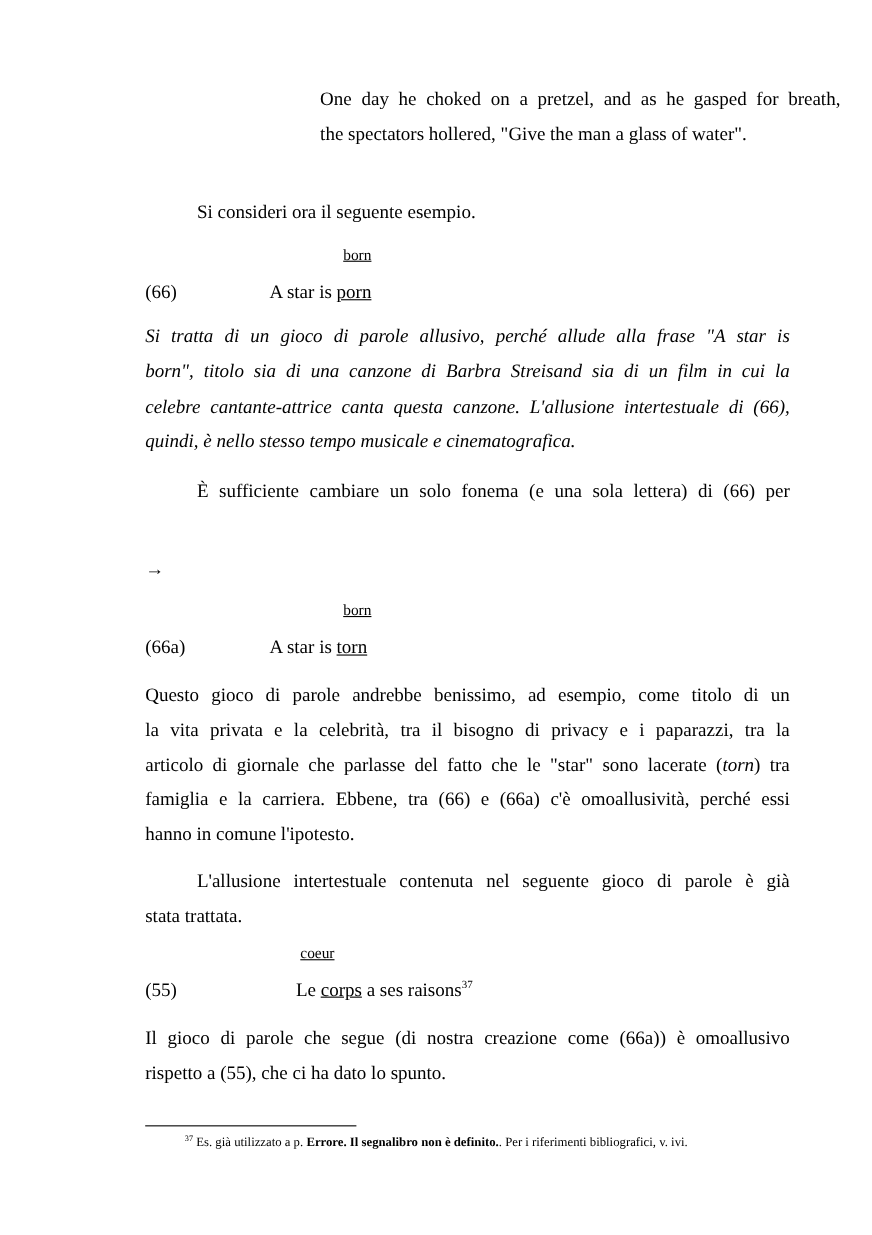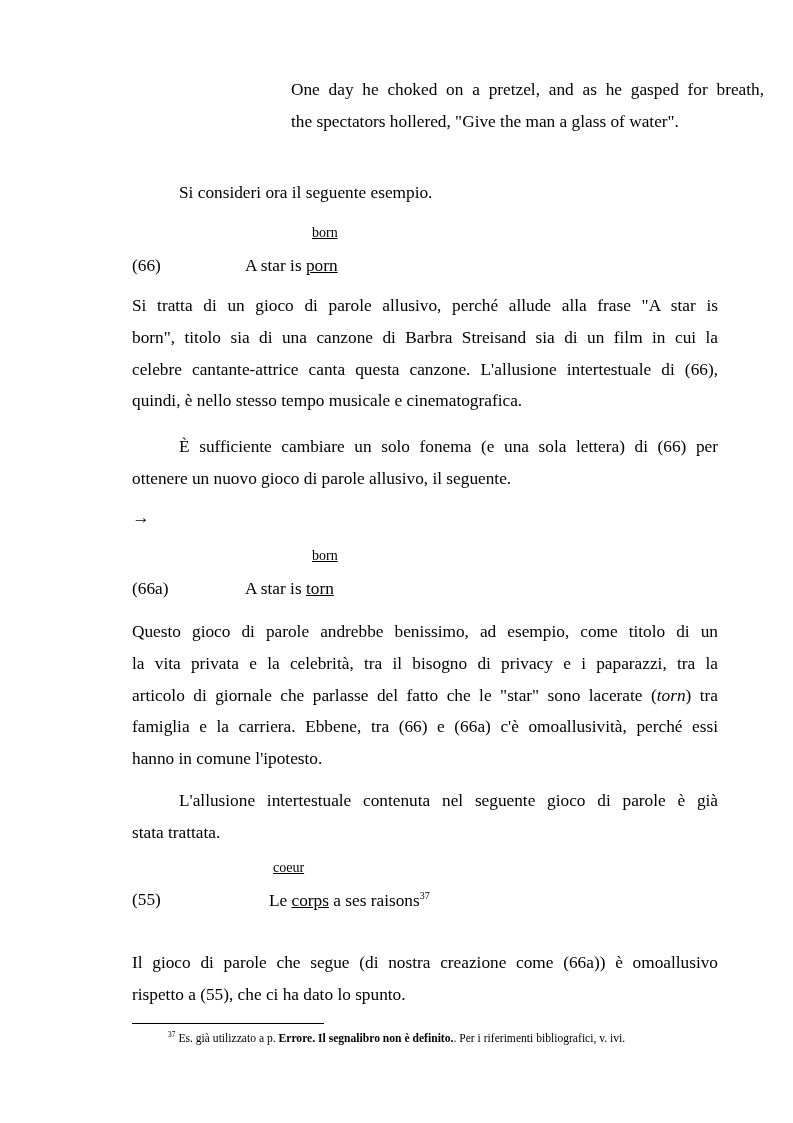--- a/index.html
+++ b/index.html
@@ -29,30 +29,29 @@
   <span class="line">One day he choked on a pretzel, and as he gasped for breath,</span>
   <span class="line end">the spectators hollered, "Give the man a glass of water".</span>
 </div>
 
 <div class="abs" style="left:179px; top:183px;">Si consideri ora il seguente esempio.</div>
 
 <div class="abs small-u" style="left:312px; top:225px;">born</div>
 <div class="abs" style="left:132px; top:256px;">(66)</div>
 <div class="abs" style="left:245px; top:256px;"><span>A star is </span><span class="u">porn</span></div>
 
-<div class="just" style="top:290px;">
+<div class="just" style="top:290px;font-style:italic;">
   <span class="line">Si tratta di un gioco di parole allusivo, perché allude alla frase "A star is</span>
   <span class="line">born", titolo sia di una canzone di Barbra Streisand sia di un film in cui la</span>
   <span class="line">celebre cantante-attrice canta questa canzone. L'allusione intertestuale di (66),</span>
   <span class="line end">quindi, è nello stesso tempo musicale e cinematografica.</span>
 </div>
 
 <div class="just" style="top:431px;">
   <span class="line" style="padding-left:47px;">È sufficiente cambiare un solo fonema (e una sola lettera) di (66) per</span>
-  <span class="line end">ottenere un nuovo gioco di parole allusivo, il seguente.</span>
 </div>
 
 <div class="abs" style="left:132px; top:508px;">→</div>
 
 <div class="abs small-u" style="left:312px; top:548px;">born</div>
 <div class="abs" style="left:132px; top:579px;">(66a)</div>
 <div class="abs" style="left:245px; top:579px;"><span>A star is </span><span class="u">torn</span></div>
 
 <div class="just" style="top:616px;">
   <span class="line">Questo gioco di parole andrebbe benissimo, ad esempio, come titolo di un</span>
@@ -64,19 +63,19 @@
 
 <div class="just" style="top:785px;">
   <span class="line" style="padding-left:47px;">L'allusione intertestuale contenuta nel seguente gioco di parole è già</span>
   <span class="line end">stata trattata.</span>
 </div>
 
 <div class="abs small-u" style="left:273px; top:860px;">coeur</div>
 <div class="abs" style="left:132px; top:890px;">(55)</div>
 <div class="abs" style="left:245px; top:890px;margin-left:24px;"><span>Le </span><span class="u">corps</span><span> a ses raisons</span><span class="sup">37</span></div>
 
-<div class="just" style="top:928px;margin-top:19px;">
+<div class="just" style="top:928px;">
   <span class="line">Il gioco di parole che segue (di nostra creazione come (66a)) è omoallusivo</span>
   <span class="line end">rispetto a (55), che ci ha dato lo spunto.</span>
 </div>
 
 <div class="footnote-rule"></div>
 <div class="footnote"><span class="fnsup">37</span><span> Es. già utilizzato a p. </span><b>Errore. Il segnalibro non è definito.</b><span>. Per i riferimenti bibliografici, v. ivi.</span></div>
 
 </body></html>

